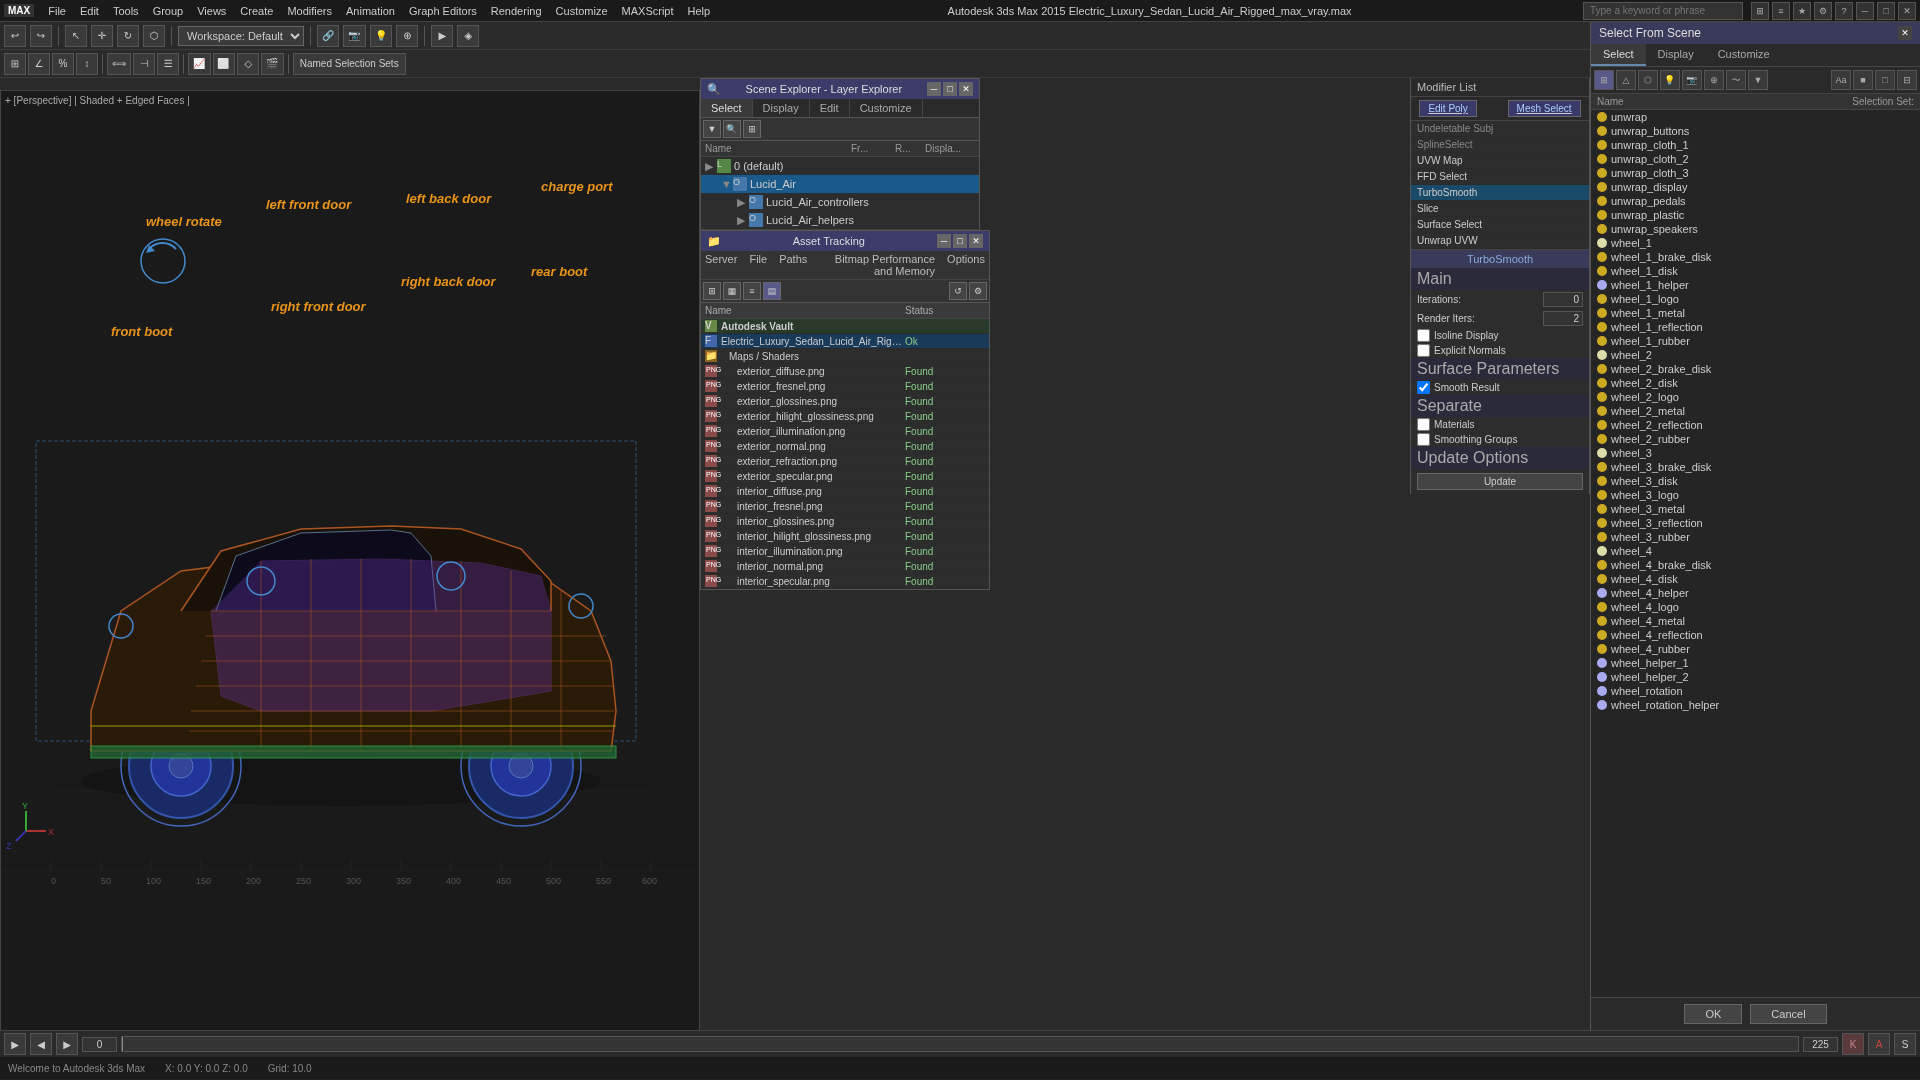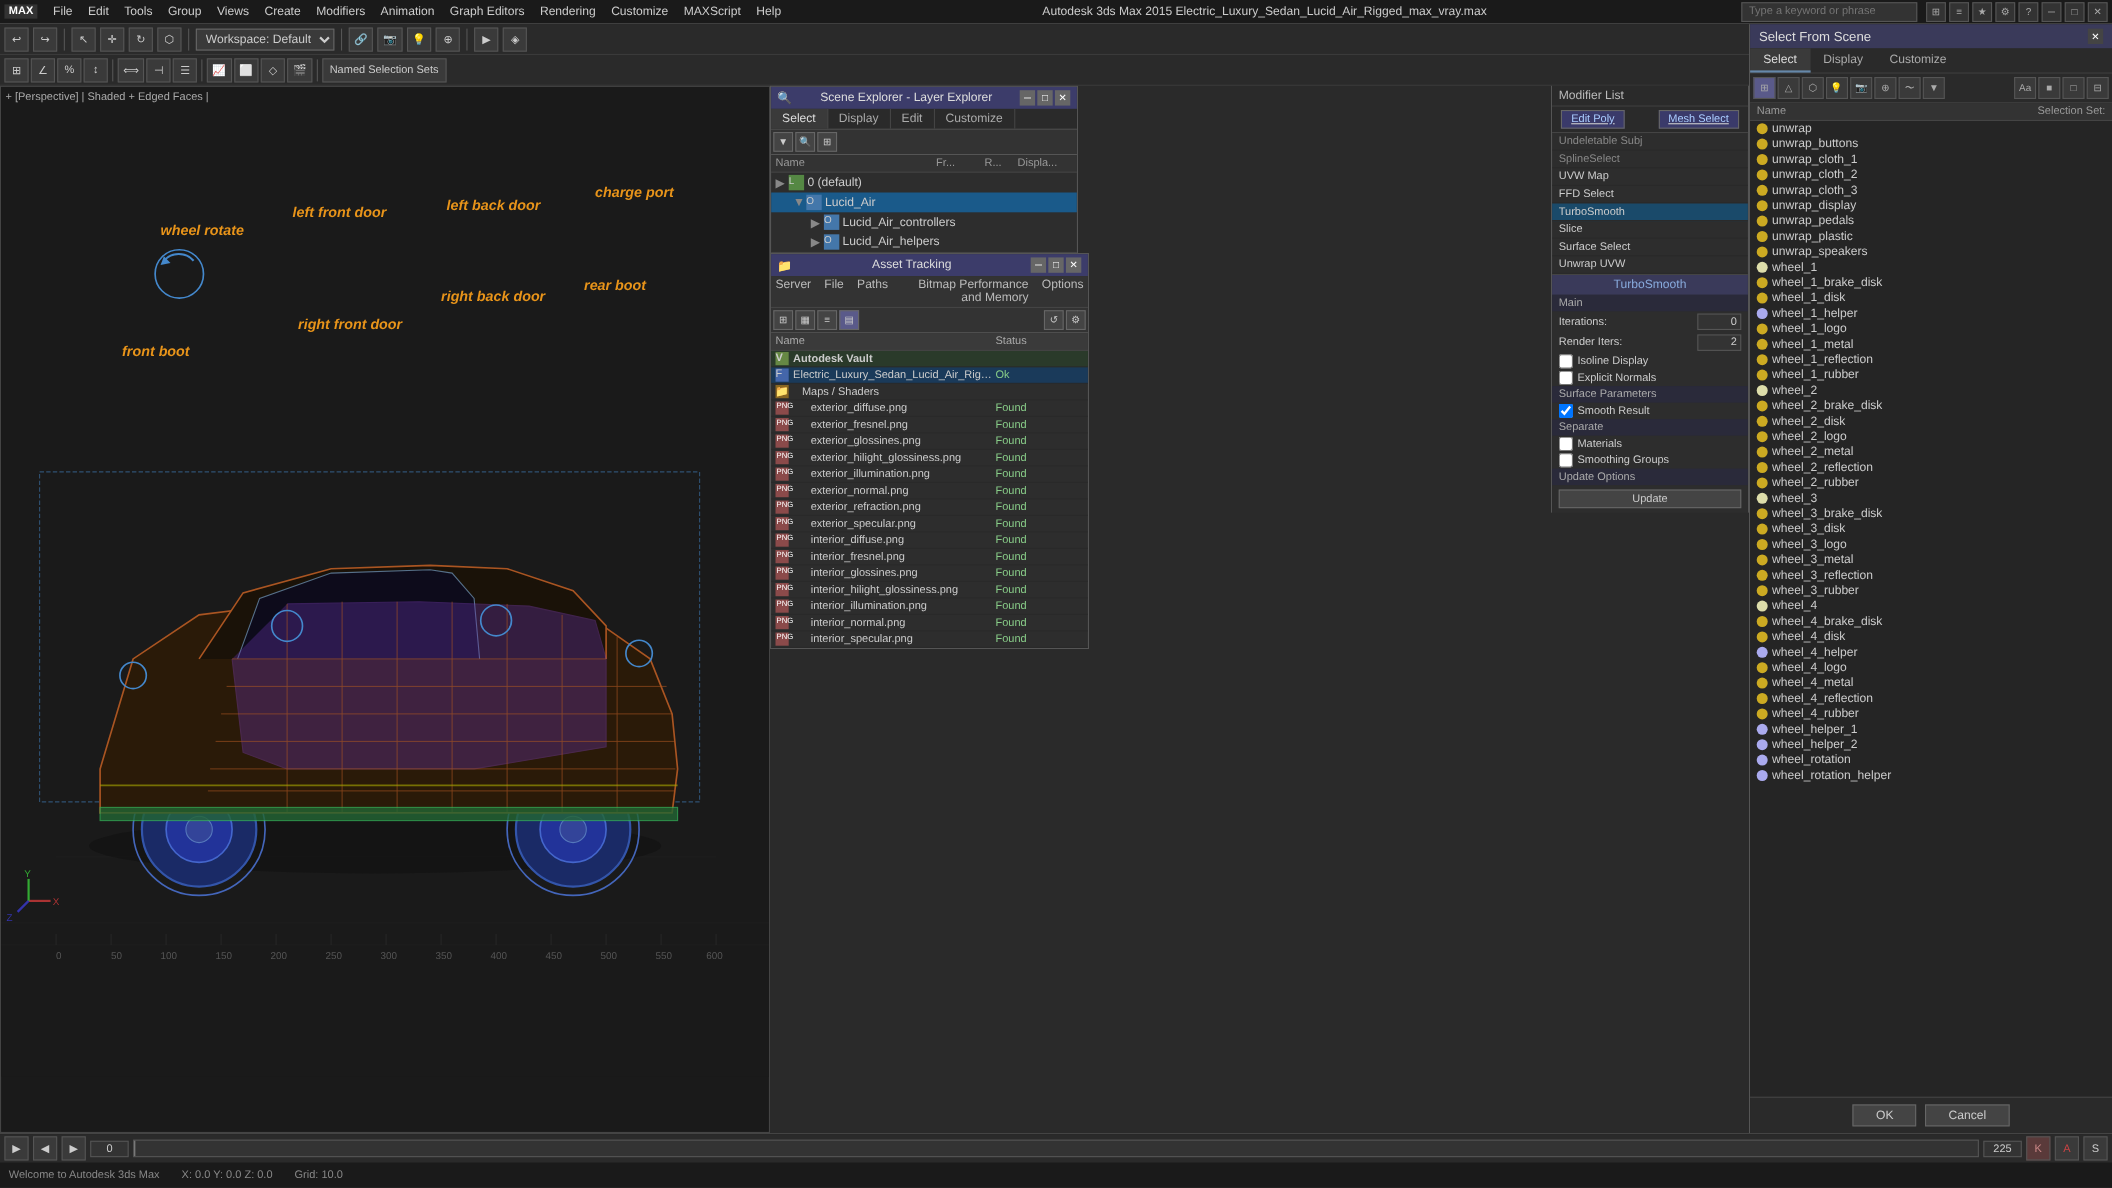--- a/index.html
+++ b/index.html
@@ -126,20 +126,21 @@
       border-bottom: 1px solid #3a3a3a;
     }
 
     
     .viewport {
       flex: 0 0 700px;
       background: #1a1a1a;
       position: relative;
       border: 1px solid #444;
       overflow: hidden;
+      margin-top: 12px;
     }
     .viewport-label {
       position: absolute;
       top: 4px;
       left: 4px;
       color: #aaa;
       font-size: 10px;
       z-index: 10;
     }
     .fps-display {
@@ -469,21 +470,21 @@
       background: #333;
       border: 1px solid #555;
       color: #ccc;
       font-size: 10px;
       padding: 1px 3px;
       text-align: right;
     }
     .ts-section {
       background: #2a2a3a;
       padding: 2px 6px;
-      font-size: 10px;
+      font-size: 16px;
       color: #aaa;
     }
     .ts-checkbox-row {
       display: flex;
       align-items: center;
       padding: 1px 6px;
       gap: 4px;
       font-size: 10px;
     }
     .ts-radio-group {

